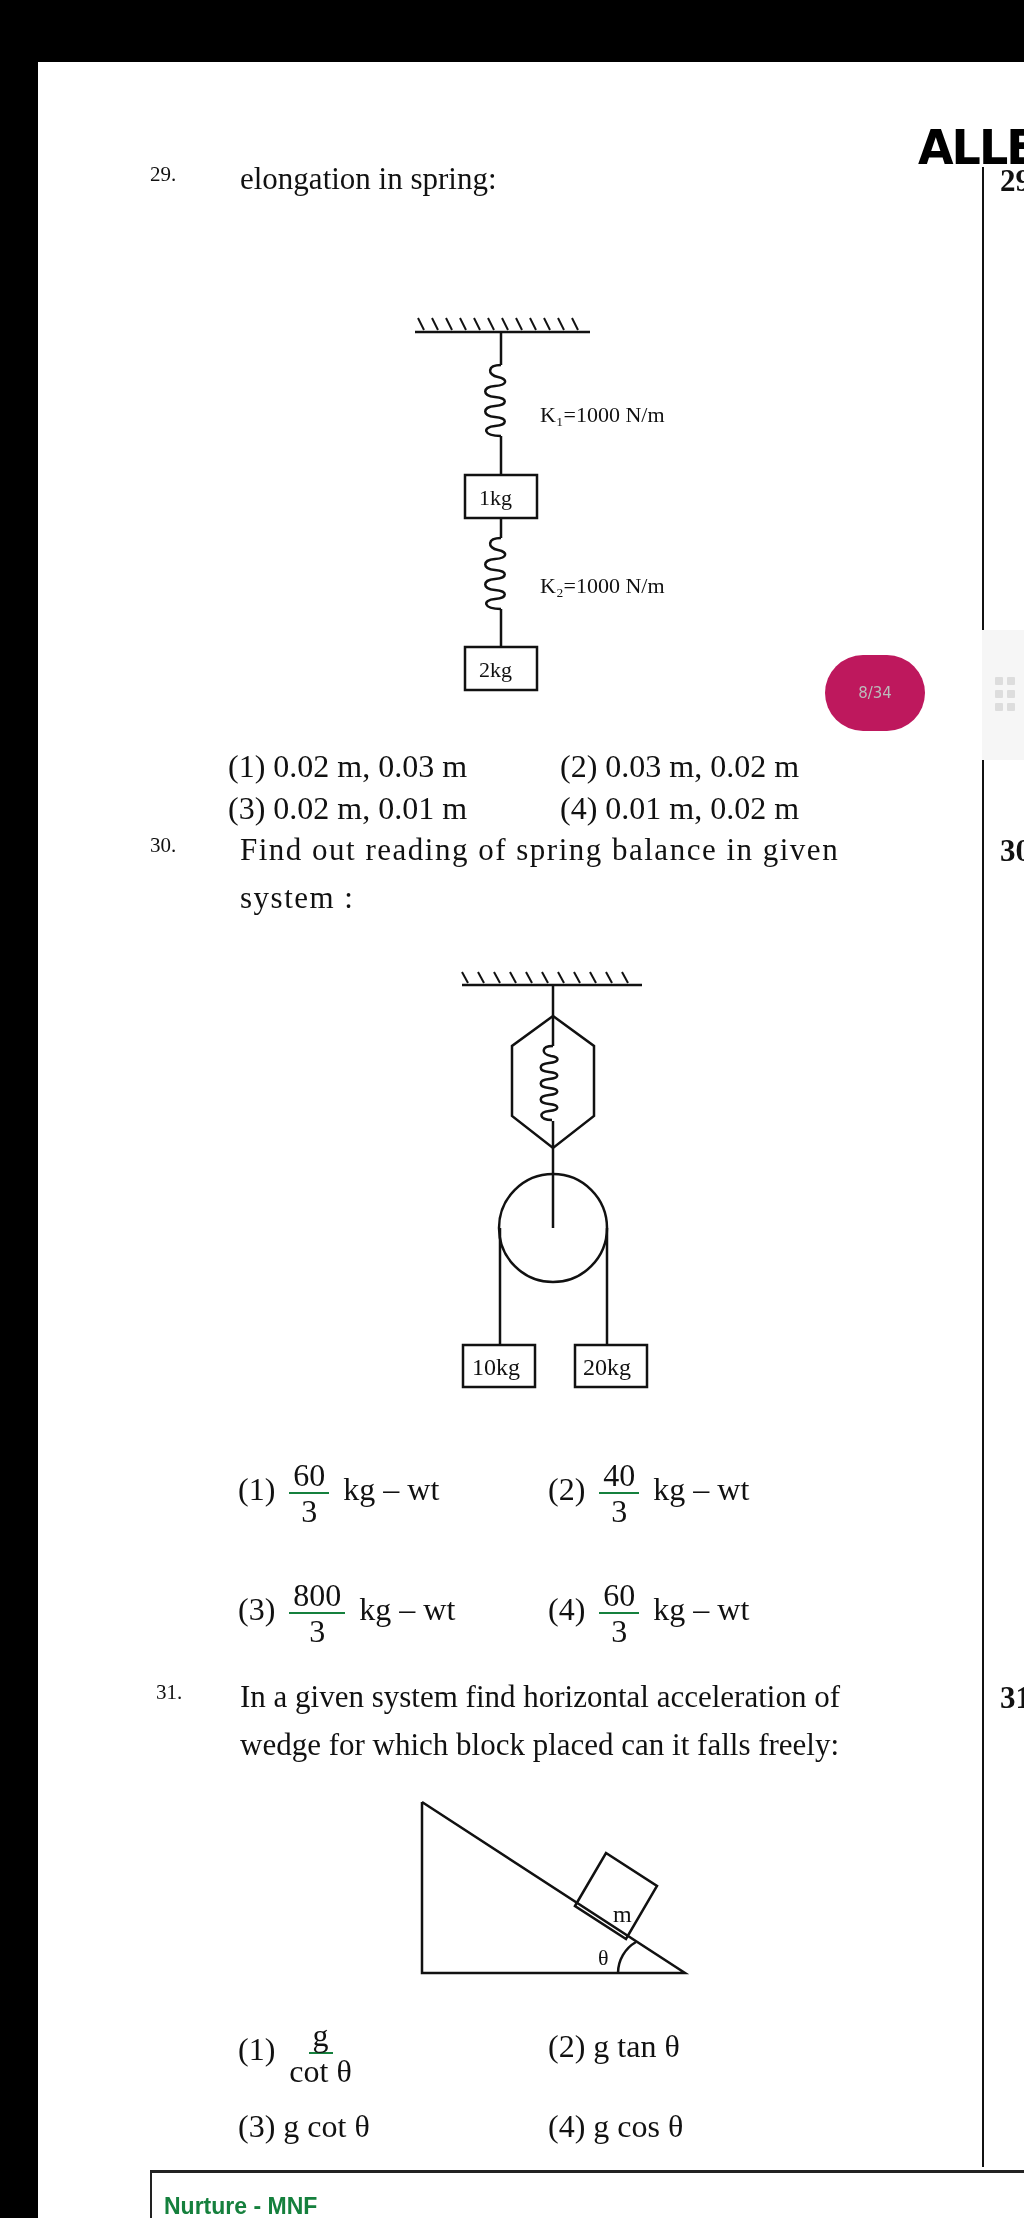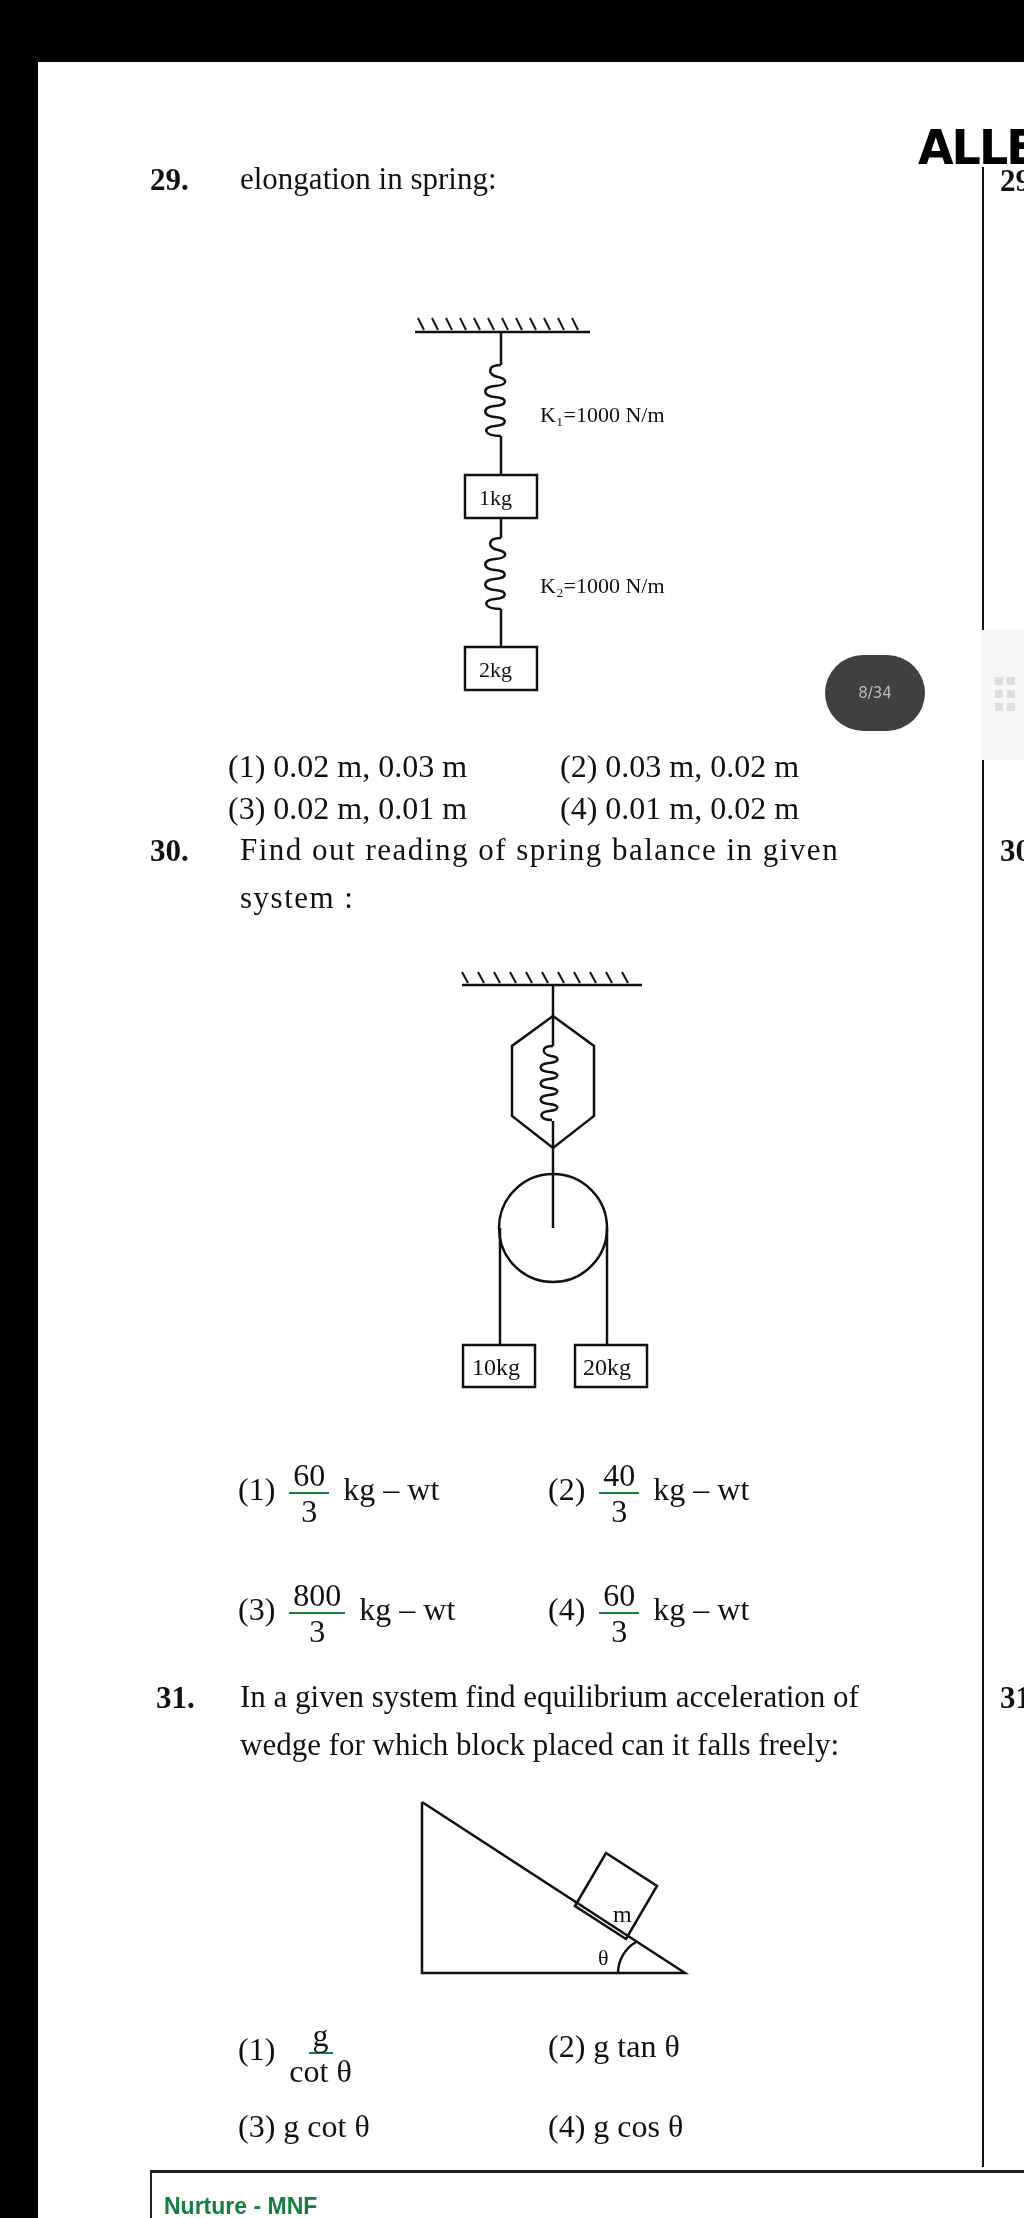--- a/index.html
+++ b/index.html
@@ -1,28 +1,28 @@
 <!DOCTYPE html>
 <html><head>
 <meta charset="utf-8">
 <style>
   html, body { margin:0; padding:0; }
   body { width:1024px; height:2218px; background:#000; position:relative; overflow:hidden;
          font-family:"Liberation Serif", "DejaVu Serif", serif; color:#111; }
   .page { position:absolute; left:38px; top:62px; width:986px; height:2156px; background:#fff; }
   .abs { position:absolute; }
-  .qnum { font-weight:bold; font-size:31px; }
+  .qnum { font-weight:normal; font-size:21px; }
   .qtext { font-size:31px; line-height:48px; }
   .opt { font-size:32px; white-space:nowrap; }
   .divider { position:absolute; left:982px; top:167px; width:2px; height:2000px; background:#111; }
   .brand { position:absolute; left:918px; top:120px; font-family:"DejaVu Sans", sans-serif; font-weight:900;
            font-size:46px; letter-spacing:-2px; color:#000; transform:scaleY(1.05); }
   .right-num { font-weight:bold; font-size:31px; }
   .pager { position:absolute; left:825px; top:655px; width:100px; height:76px; border-radius:38px;
-           background:#404040; color:#bbb; font-family:"DejaVu Sans", sans-serif; font-size:15px;
+           background:#be185d; color:#bbb; font-family:"DejaVu Sans", sans-serif; font-size:15px;
            display:flex; align-items:center; justify-content:center; }
   .handle-bg { position:absolute; left:982px; top:630px; width:42px; height:130px; background:#f6f6f6; }
   .grip { position:absolute; left:995px; top:677px; width:28px; height:40px; }
   .grip span { position:absolute; width:8px; height:8px; background:#ddd; border-radius:1px; }
   .footer { position:absolute; left:150px; top:2170px; width:874px; height:48px;
             border-top:3px solid #222; border-left:2px solid #222; background:#fff; }
   .footer span { position:absolute; left:12px; top:20px; font-family:"Liberation Sans", sans-serif;
                  font-weight:bold; font-size:23px; color:#15803d; }
   .frac { display:inline-flex; flex-direction:column; align-items:center; vertical-align:middle; margin:0 6px; }
   .frac .n { border-bottom:2px solid #15803d; padding:0 4px; line-height:34px; }
@@ -164,21 +164,21 @@
   <span>(4)</span>
   <span class="frac">
       <span class="n">60</span>
       <span class="d">3</span>
     </span>
   <span>kg – wt</span>
 </div>
 
 <div class="abs qnum" style="left:156px;top:1680px;">31.</div>
 <div class="abs qtext" style="left:240px;top:1673px;">
-  <div>In a given system find equilibrium acceleration of</div>
+  <div>In a given system find horizontal acceleration of</div>
   <div>wedge for which block placed can it falls freely:</div>
 </div>
 
 <svg class="abs" style="left:400px;top:1780px;" width="300" height="200">
   <g stroke="#111" stroke-width="2.5" fill="none">
     <polyline points="22,22 22,193 285,193 22,22"></polyline>
     <polygon points="175,126 206,73 257,106 226,159"></polygon>
     <path d="M218,193 A 36 36 0 0 1 236,162"></path>
   </g>
   <text x="213" y="142" font-size="24" fill="#111">m</text>

